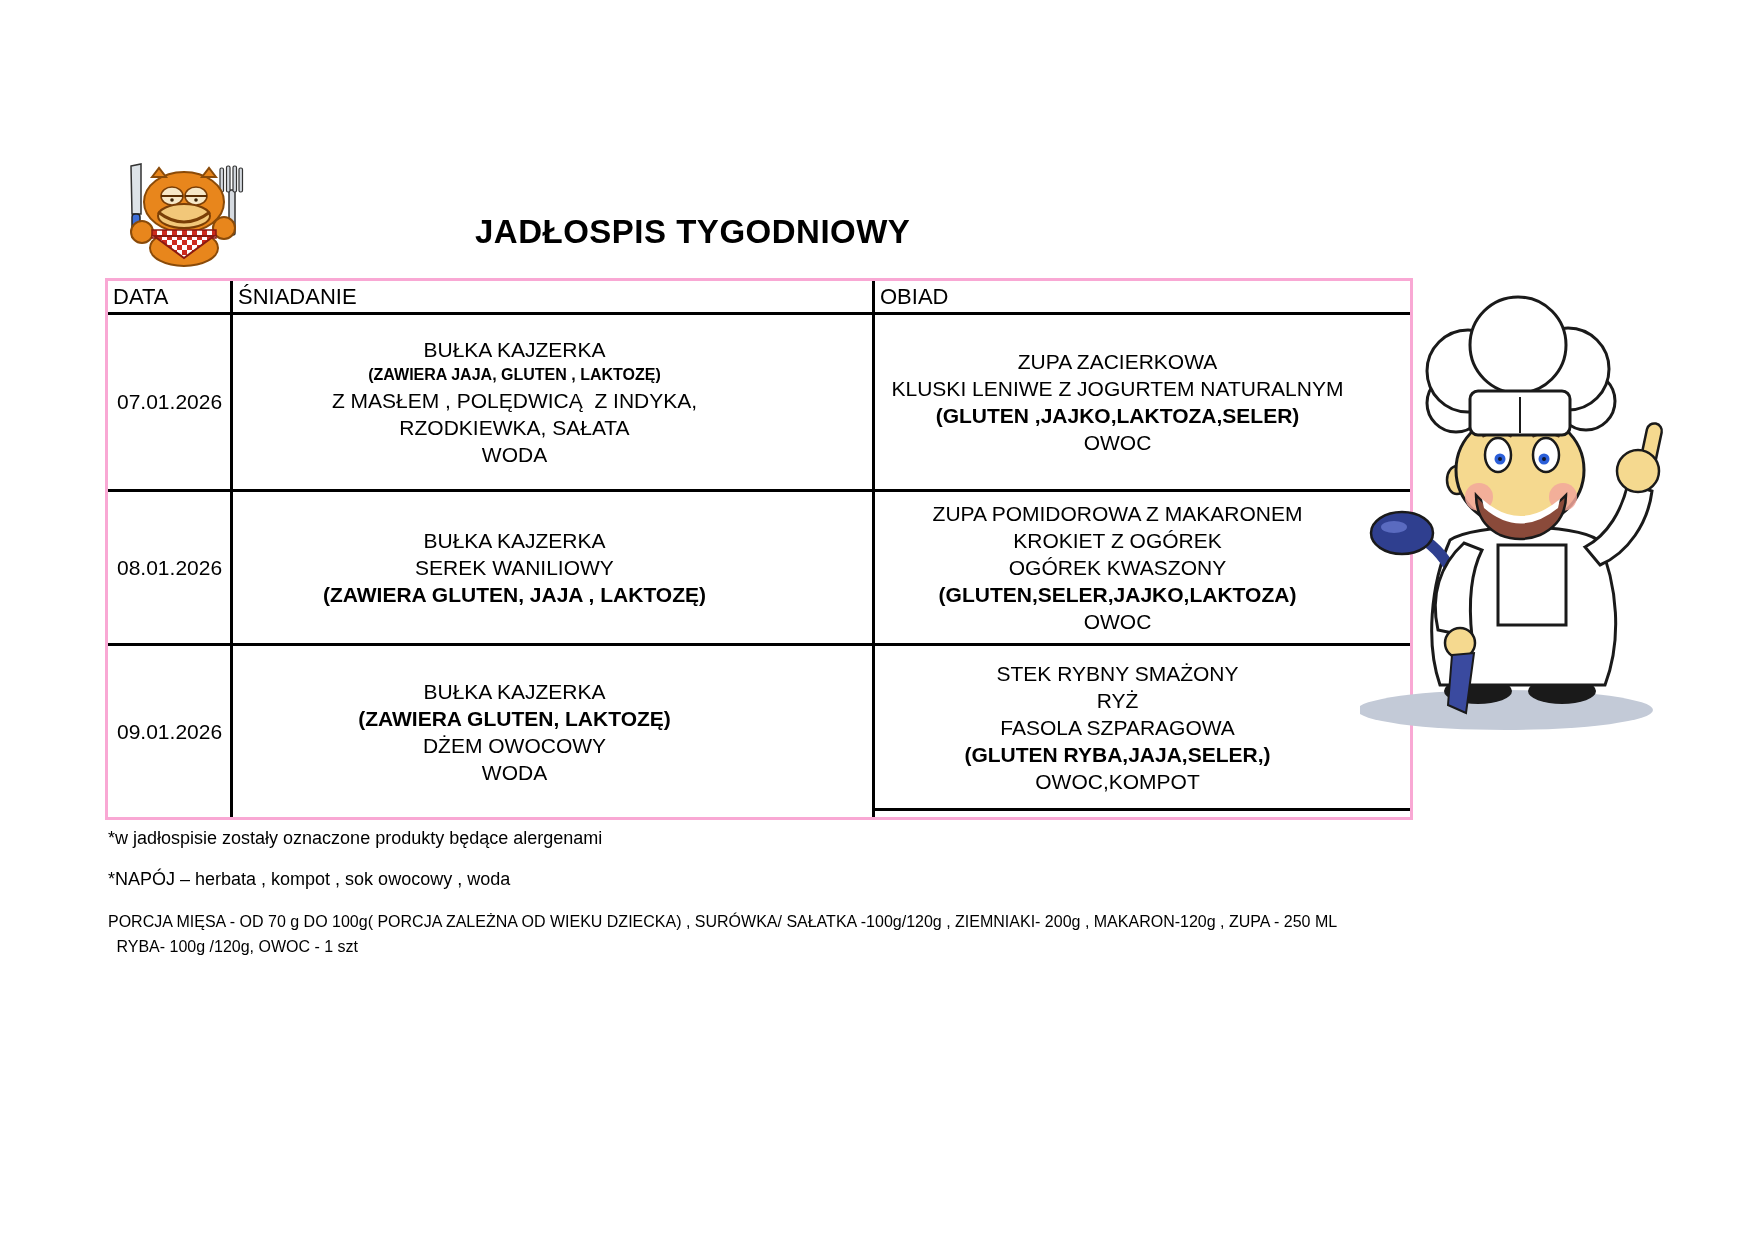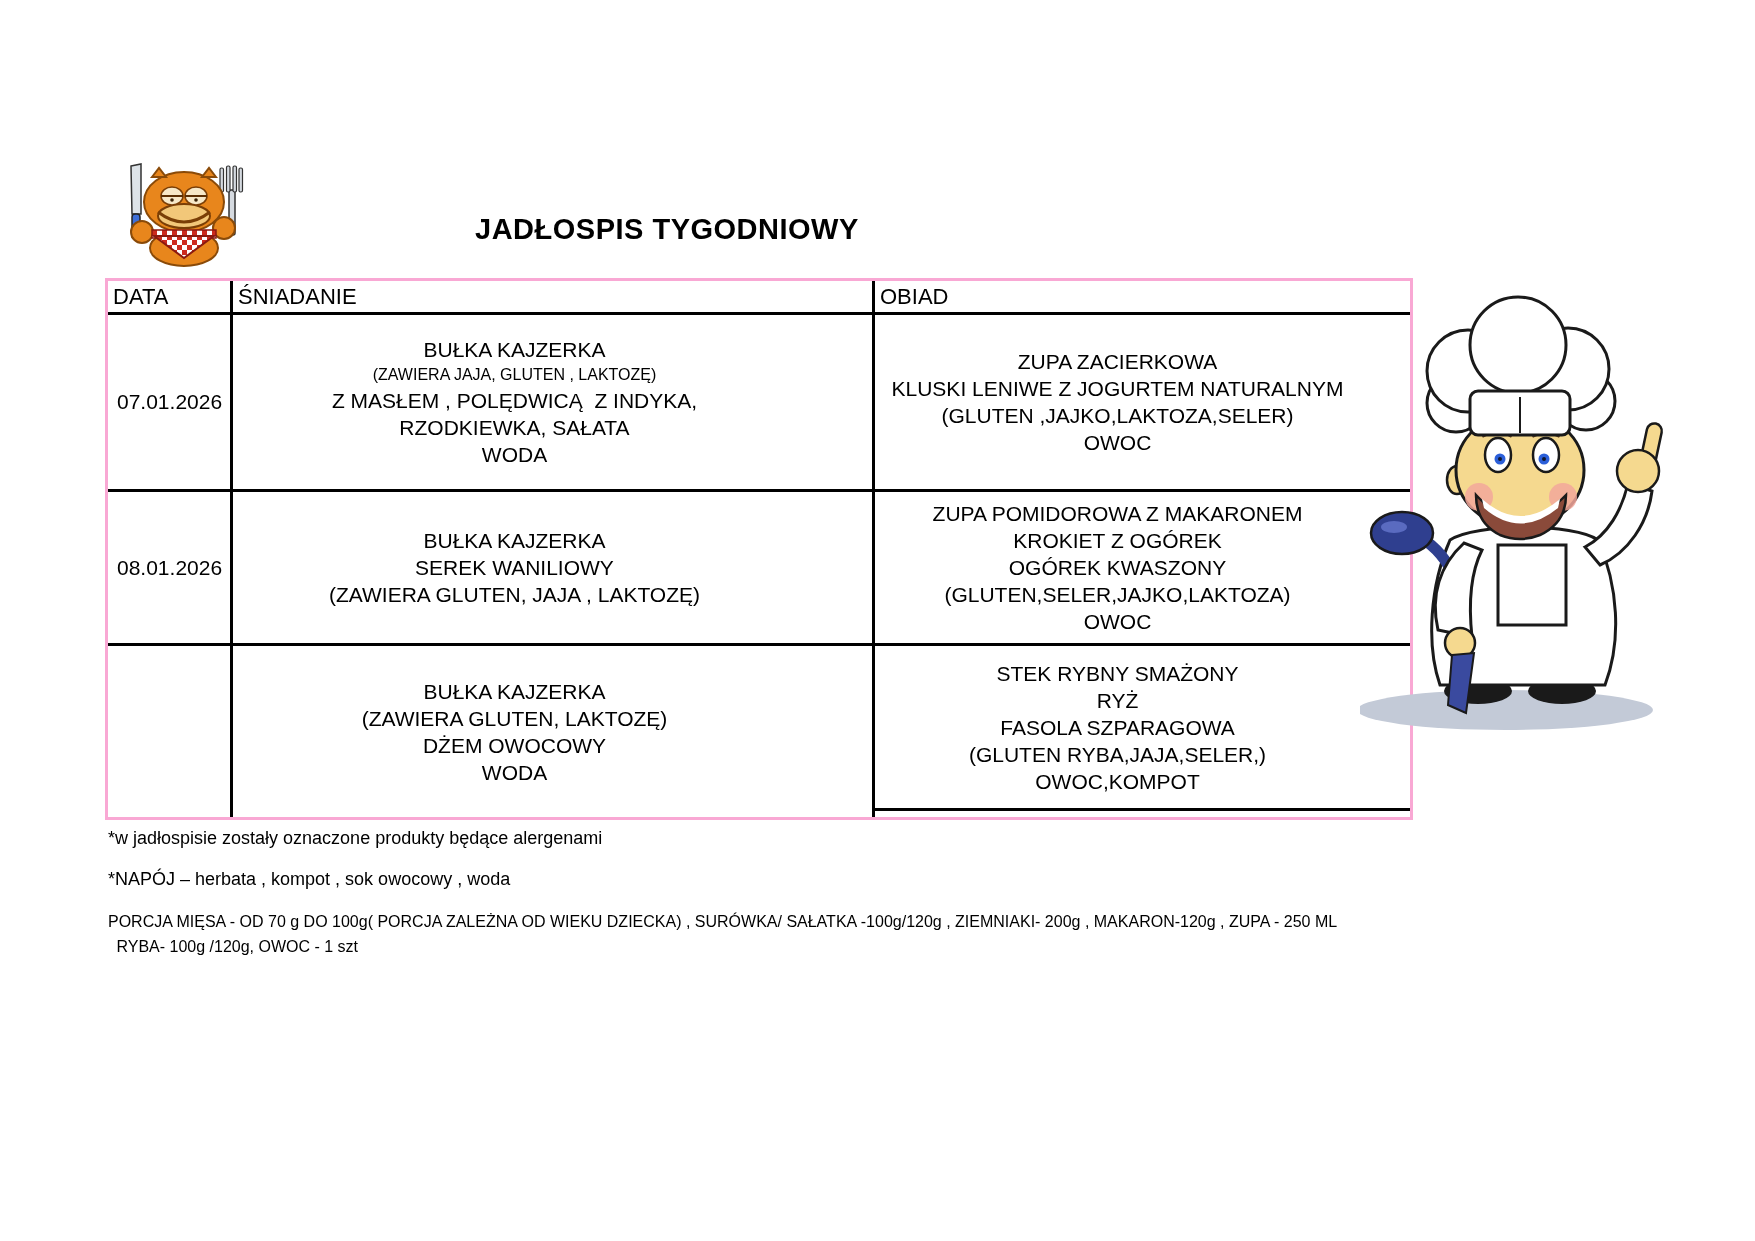--- a/index.html
+++ b/index.html
@@ -1,19 +1,19 @@
 <!DOCTYPE html>
 <html><head>
 <meta charset="utf-8">
 <style>
   html,body{margin:0;padding:0;background:#fff;}
   #canvas{position:relative;width:1755px;height:1241px;background:#ffffff;overflow:hidden;
           font-family:"Liberation Sans","DejaVu Sans",sans-serif;color:#000;}
 
-  .title{position:absolute;left:475px;top:213px;font-size:29px;font-weight:bold;letter-spacing:.5px;}
+  .title{position:absolute;left:475px;top:213px;font-size:33px;font-weight:bold;letter-spacing:.5px;}
 
   
   .tbl{position:absolute;left:105px;top:278px;width:1308px;height:542px;
        border:3px solid #f9a8d4;box-sizing:border-box;}
   .tbl .v,.tbl .h{position:absolute;background:#000;}
   .v1{left:122px;top:0;width:3px;height:536px;}
   .v2{left:764px;top:0;width:3px;height:536px;}
   .h1{left:0;top:31px;width:1302px;height:3px;}
   .h2{left:0;top:208px;width:1302px;height:3px;}
   .h3{left:0;top:362px;width:1302px;height:3px;}
@@ -30,21 +30,21 @@
   .col-lu{left:767px;width:535px;padding-right:50px;}
   .row1{top:34px;height:174px;}
   .row2{top:211px;height:151px;}
   .row3{top:365px;height:171px;}
   .row3.col-lu{height:162px;}
 
   .date{display:flex;align-items:center;padding-left:9px;}
   .menu{display:flex;flex-direction:column;justify-content:center;align-items:center;
         text-align:center;line-height:27px;}
   .ln{white-space:pre;}
-  .b{font-weight:normal;}
+  .b{font-weight:bold;}
   .sm{font-size:16px;line-height:24px;}
 
   
   .fn{position:absolute;font-size:18px;white-space:pre;}
   .fn1{left:108px;top:828px;}
   .fn2{left:108px;top:869px;}
   .fn3{left:108px;top:913px;font-size:16px;}
   .fn4{left:112px;top:938px;font-size:16px;}
 
   
@@ -137,20 +137,21 @@
       <div class="ln b">(ZAWIERA GLUTEN, JAJA , LAKTOZĘ)</div>
     </div>
     <div class="cell menu col-lu row2">
       <div class="ln">ZUPA POMIDOROWA Z MAKARONEM</div>
       <div class="ln">KROKIET Z OGÓREK</div>
       <div class="ln">OGÓREK KWASZONY</div>
       <div class="ln b">(GLUTEN,SELER,JAJKO,LAKTOZA)</div>
       <div class="ln">OWOC</div>
     </div>
 
+    <div class="cell date col-date row3">09.01.2026</div>
     <div class="cell menu col-bf row3">
       <div class="ln">BUŁKA KAJZERKA</div>
       <div class="ln b">(ZAWIERA GLUTEN, LAKTOZĘ)</div>
       <div class="ln">DŻEM OWOCOWY</div>
       <div class="ln">WODA</div>
     </div>
     <div class="cell menu col-lu row3">
       <div class="ln">STEK RYBNY SMAŻONY</div>
       <div class="ln">RYŻ</div>
       <div class="ln">FASOLA SZPARAGOWA</div>

